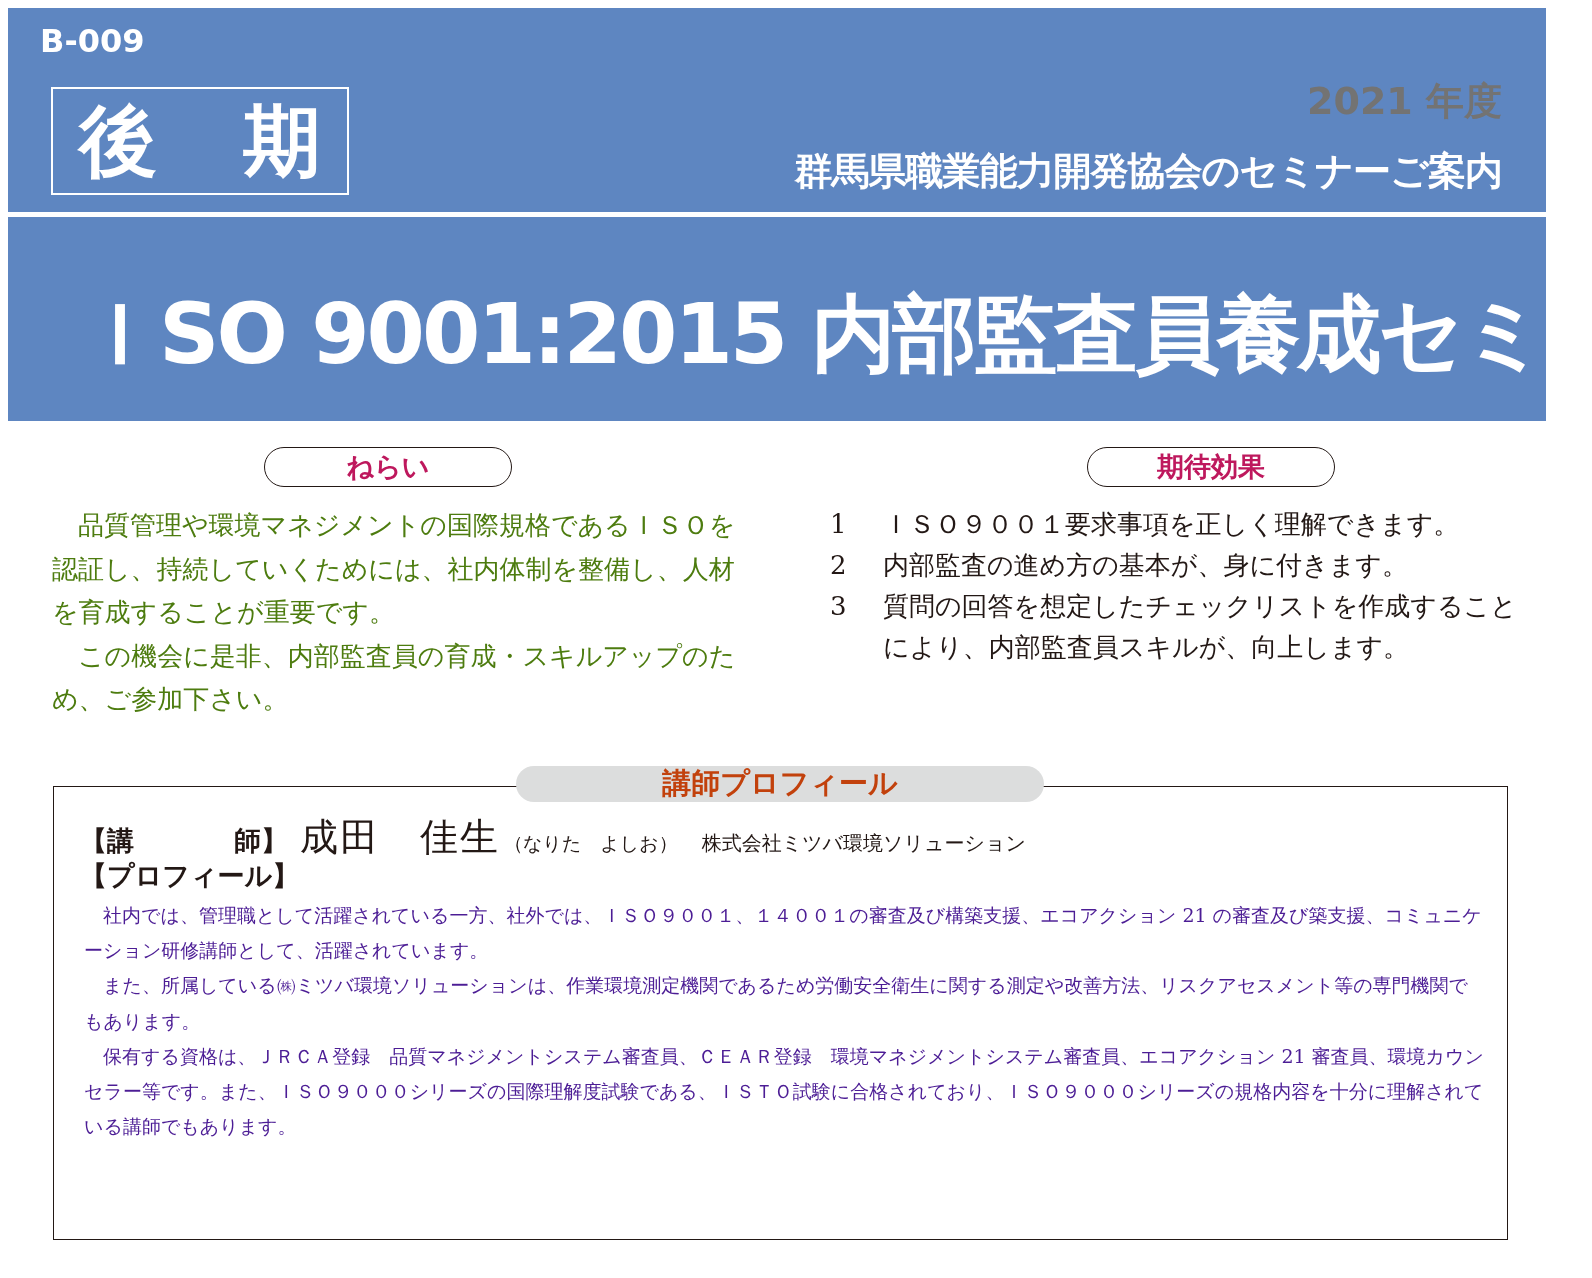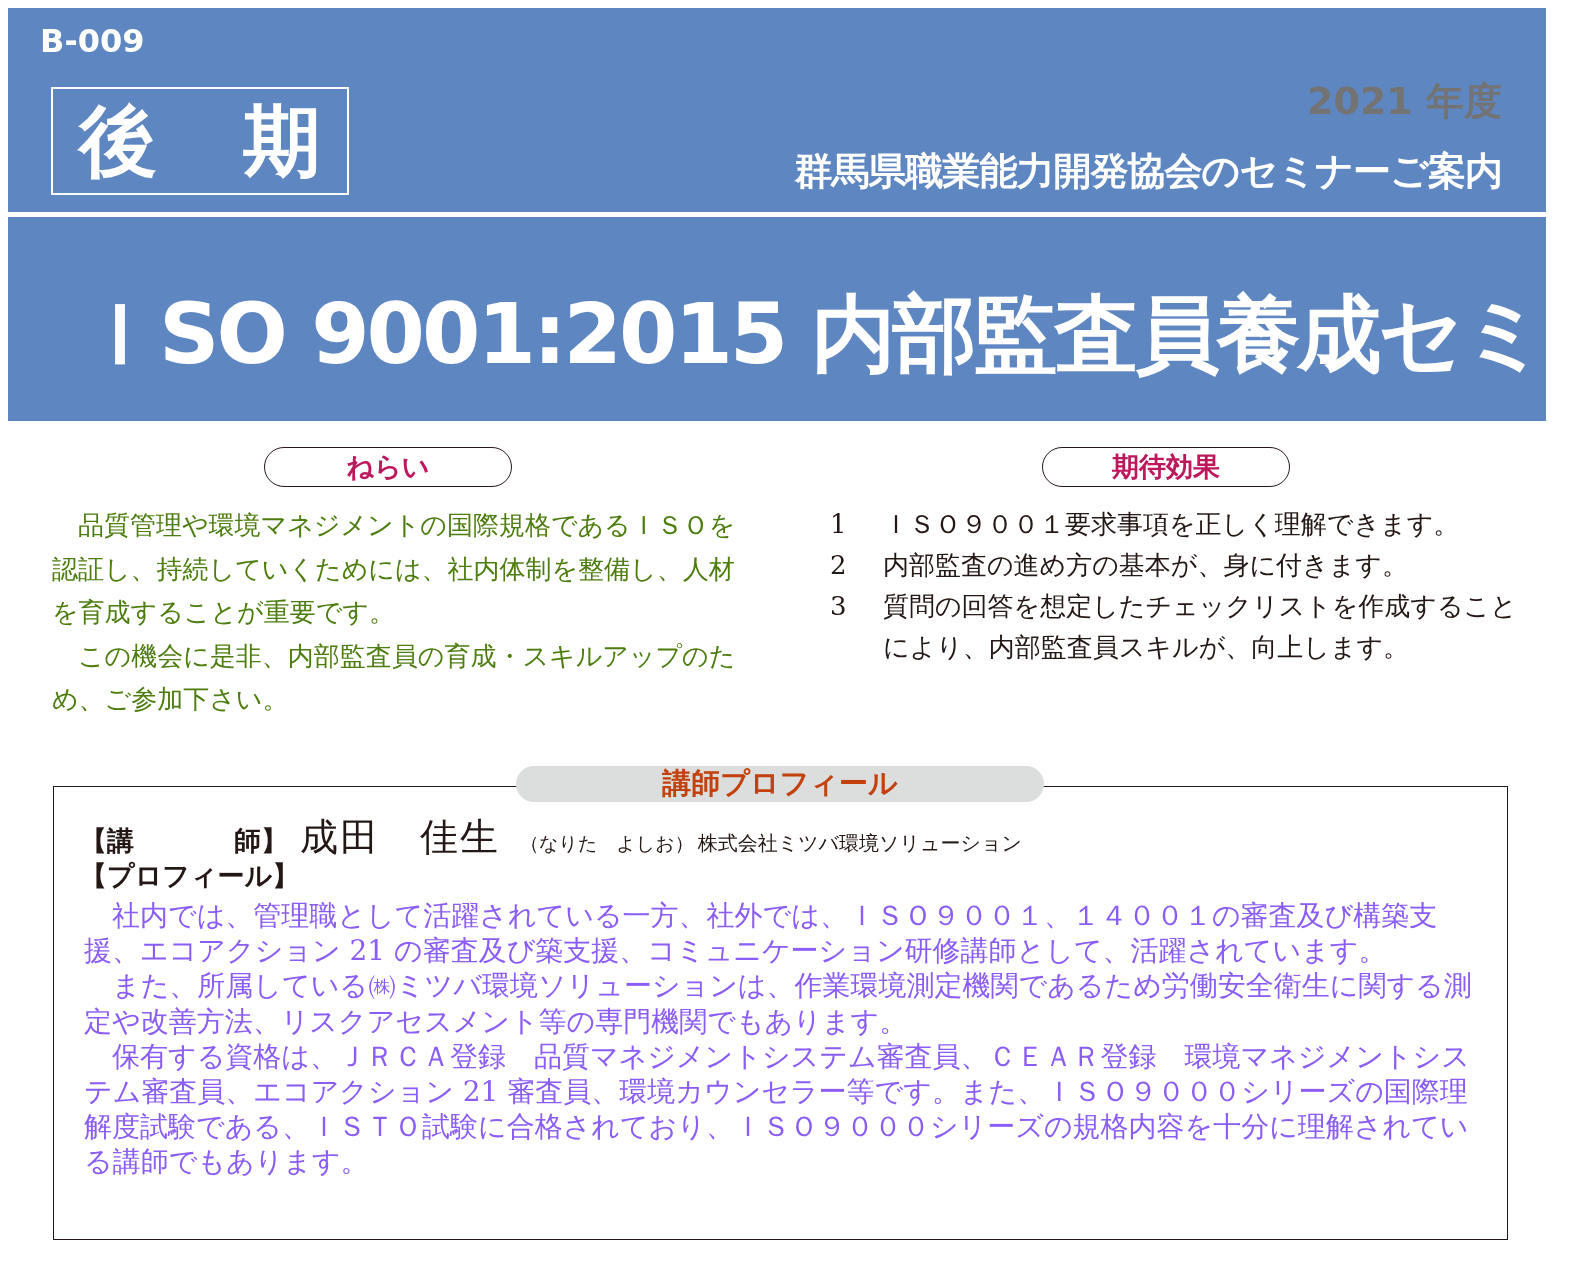--- a/index.html
+++ b/index.html
@@ -17,40 +17,40 @@
           font-weight:bold; font-size:38px; text-align:right; }
   .org { position:absolute; right:90px; top:146px; color:#fff; font-family:"DejaVu Sans","Liberation Sans",sans-serif;
          font-weight:bold; font-size:38px; text-align:right; letter-spacing:-1px; white-space:nowrap; }
   .main-title { position:absolute; left:78px; top:292px; width:1440px; color:#fff;
                 font-family:"DejaVu Sans","Liberation Sans",sans-serif; font-weight:bold; font-size:84px;
                 line-height:1; white-space:nowrap; letter-spacing:-3px; }
   .pill { position:absolute; height:40px; border:1.5px solid #231815; border-radius:22px; box-sizing:border-box;
           display:flex; align-items:center; justify-content:center;
           font-family:"DejaVu Sans","Liberation Sans",sans-serif; font-weight:bold; font-size:27px; color:#be185d; }
   .pill-aim { left:264px; top:447px; width:248px; }
-  .pill-effect { left:1042px; top:447px; width:248px; }
+  .pill-effect { left:1087px; top:447px; width:248px; }
   .aim-text { position:absolute; left:52px; top:504px; width:690px; font-size:26px; line-height:43.5px; color:#4d7c0f; }
   .aim-text p { margin:0; }
   .effects { position:absolute; left:830px; top:504px; width:700px; font-size:26px; line-height:41px; }
   .effect-row { display:flex; }
   .effect-num { width:53px; flex:none; }
   .effect-txt { flex:1; }
   .profile-box { position:absolute; left:53px; top:786px; width:1455px; height:454px; border:1.5px solid #231815; box-sizing:border-box; }
   .pill-profile { position:absolute; left:516px; top:766px; width:528px; height:36px; background:#dcdddd; border-radius:22px;
                   display:flex; align-items:center; justify-content:center; z-index:2;
                   font-family:"DejaVu Sans","Liberation Sans",sans-serif; font-weight:bold; font-size:29px; color:#c2410c; }
   .lecturer-row { position:absolute; left:80px; top:812px; display:flex; align-items:baseline; white-space:nowrap; }
   .lbl { font-family:"DejaVu Sans","Liberation Sans",sans-serif; font-weight:bold; font-size:27px; }
   .lbl-lecturer { display:inline-flex; justify-content:space-between; width:208px; }
   .name { font-family:"DejaVu Sans","Liberation Sans",sans-serif; font-weight:normal; font-size:38px; margin-left:12px; letter-spacing:2px; }
   .name .gap { display:inline-block; width:40px; }
-  .reading { font-size:19px; margin-left:20px; }
-  .company { font-size:20px; margin-left:4px; }
+  .reading { font-size:19px; margin-left:4px; }
+  .company { font-size:20px; margin-left:24px; }
   .profile-label { position:absolute; left:80px; top:858px; }
-  .profile-text { position:absolute; left:84px; top:898px; width:1400px; font-size:28px; line-height:35.2px; color:#8b5cf6; }
+  .profile-text { position:absolute; left:84px; top:898px; width:1400px; font-size:19px; line-height:35.2px; color:#4c1d95; }
   .profile-text p { margin:0; text-indent:1em; }
 </style>
 </head>
 <body>
 
 <div class="hdr-top"></div>
 <div class="hdr-sep"></div>
 <div class="hdr-bot"></div>
 
 <div class="code">B-009</div>

